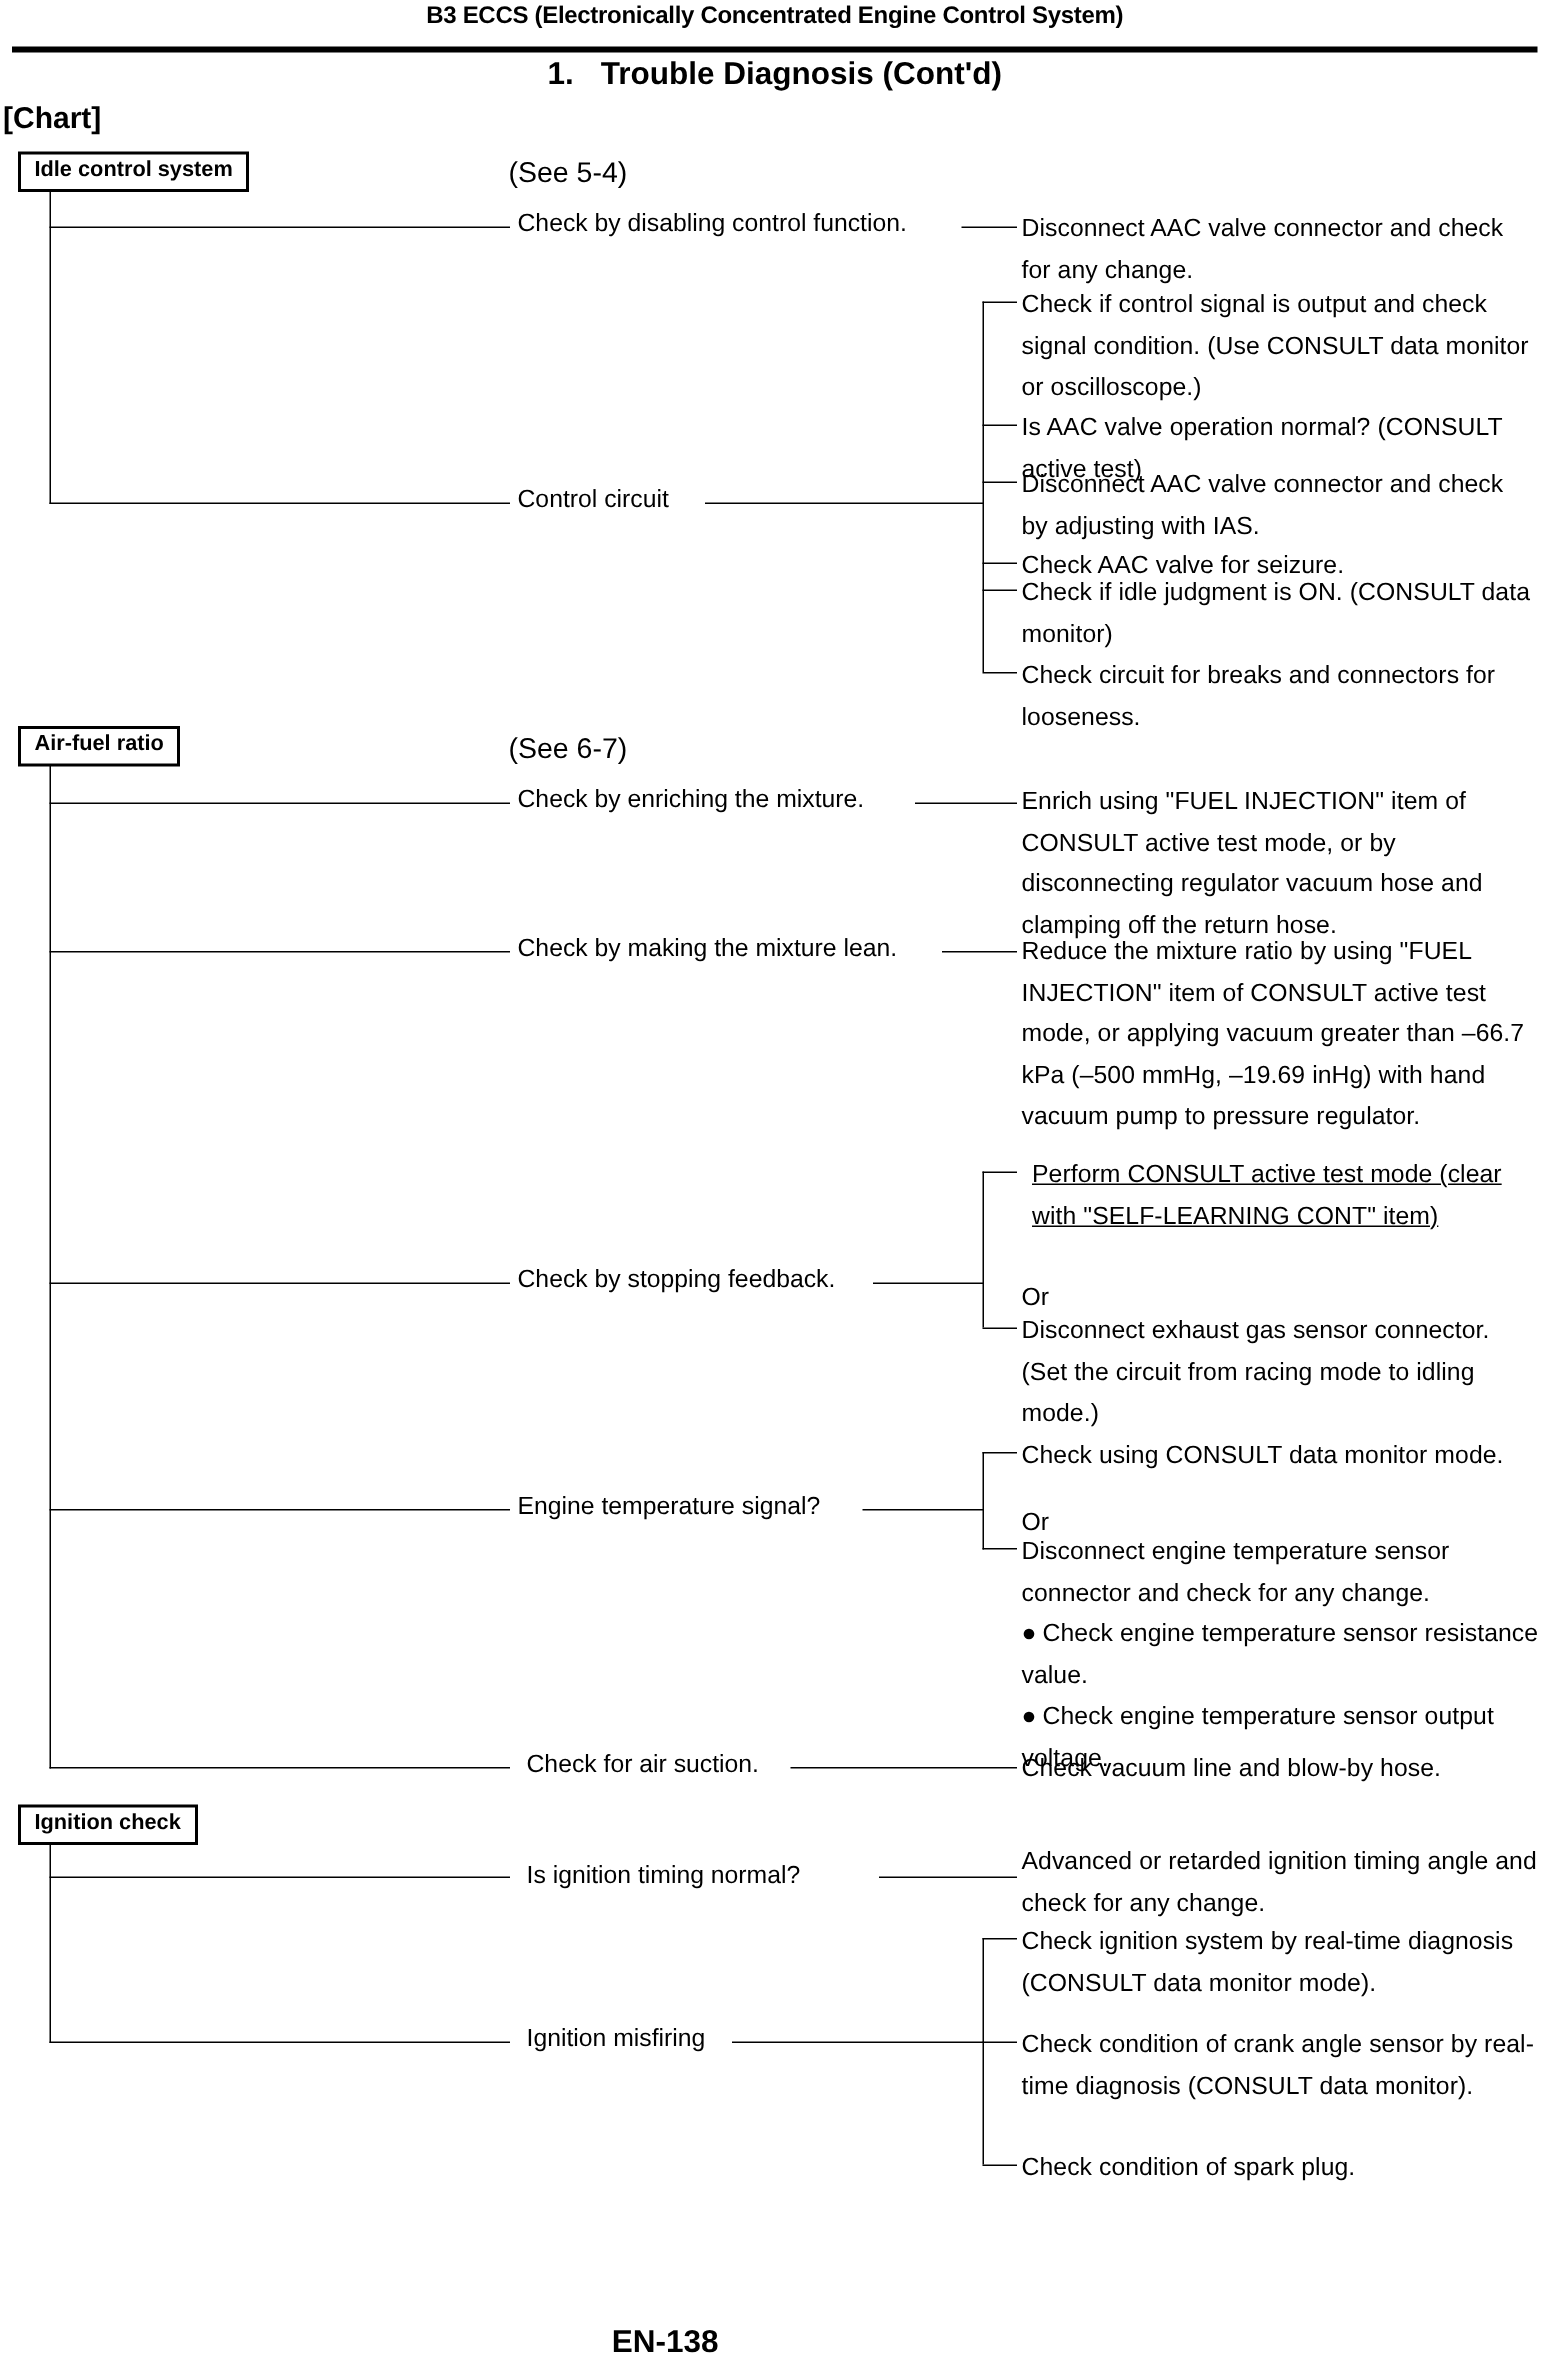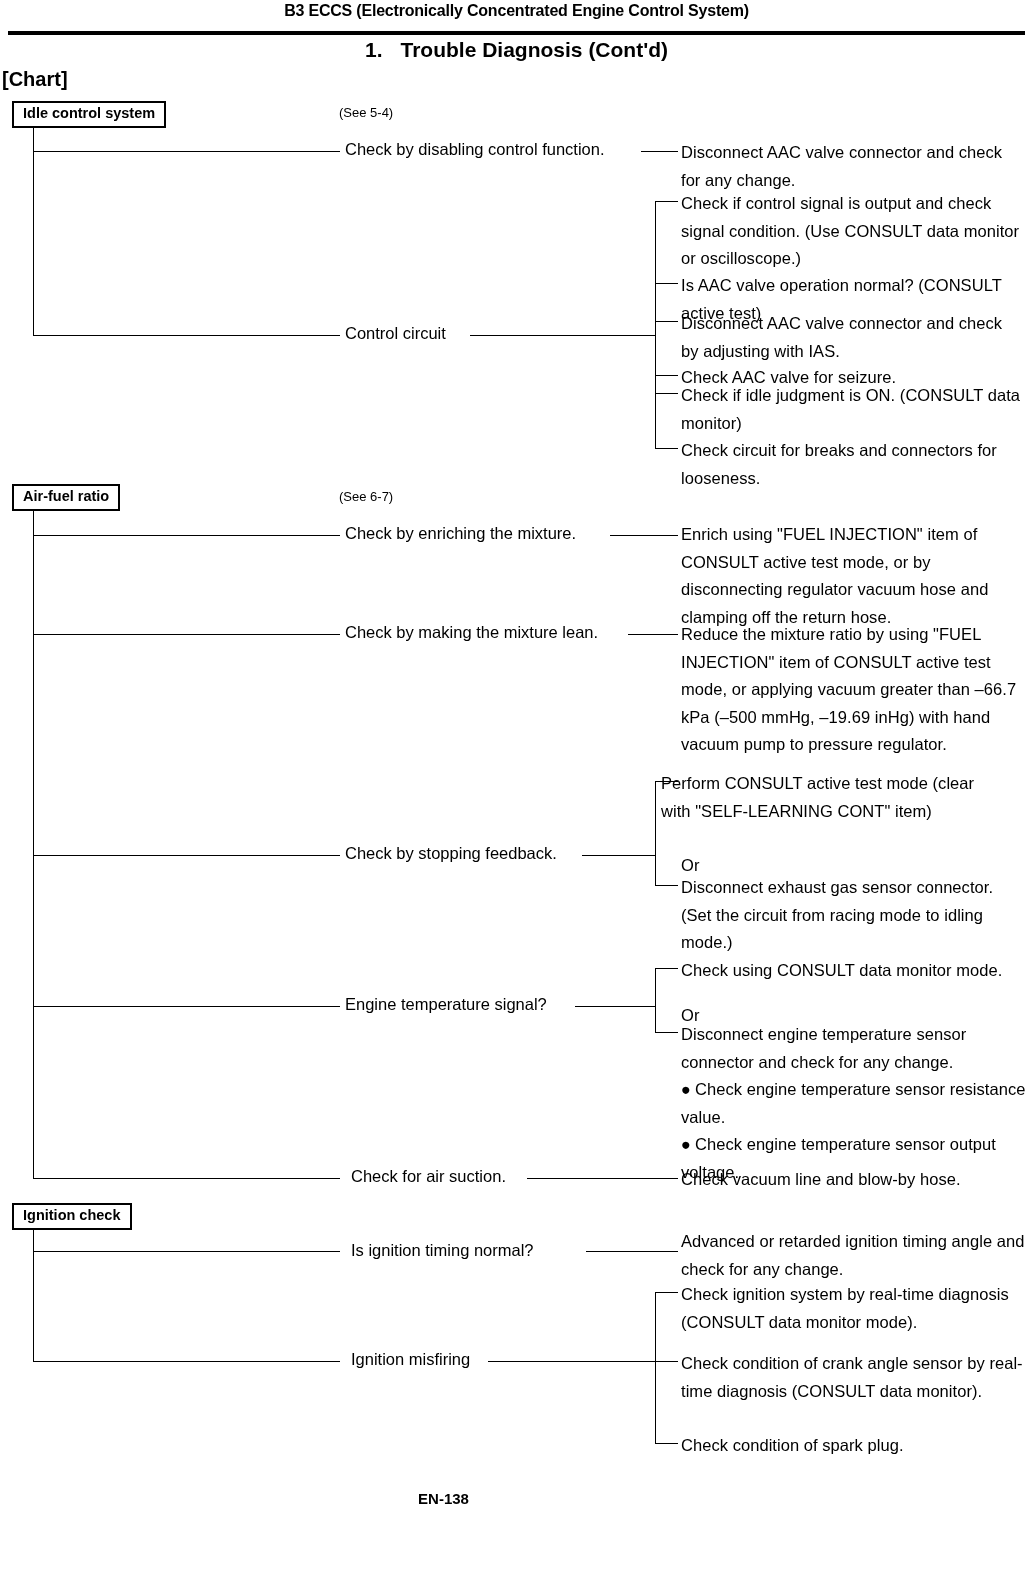--- a/index.html
+++ b/index.html
@@ -53,24 +53,24 @@
   .chart-label {
     position: absolute;
     left: 2px;
     top: 68px;
     font-size: 20px;
     font-weight: bold;
   }
   .page-number {
     position: absolute;
     left: 0;
-    top: 1490px;
+    top: 1550px;
     width: 887px;
     text-align: center;
-    font-size: 15px;
+    font-size: 21px;
     font-weight: bold;
   }
 
   
   .sys-box {
     position: absolute;
     border: 2px solid #000;
     background: #fff;
     font-size: 14.5px;
     font-weight: bold;
@@ -87,21 +87,21 @@
   }
   .vline {
     position: absolute;
     width: 0;
     border-left: 1.6px solid #000;
   }
 
   
   .see-ref {
     position: absolute;
-    font-size: 13px;
+    font-size: 19px;
     white-space: nowrap;
     text-align: right;
   }
   .mid-label {
     position: absolute;
     font-size: 16.5px;
     white-space: nowrap;
     background: #fff;
     padding: 0 3px;
   }
@@ -172,21 +172,21 @@
   <div class="mid-label" style="left:342px; top:623px;">Check by making the mixture lean.</div>
   <div class="hline" style="left:628px; top:634px; width:50px;"></div>
   <div class="detail" style="left:681px; top:621px; width:345px;">Reduce the mixture ratio by using "FUEL INJECTION" item of CONSULT active test mode, or applying vacuum greater than –66.7 kPa (–500 mmHg, –19.69 inHg) with hand vacuum pump to pressure regulator.</div>
 
   <div class="hline" style="left:33px; top:855px; width:307px;"></div>
   <div class="mid-label" style="left:342px; top:844px;">Check by stopping feedback.</div>
   <div class="hline" style="left:582px; top:855px; width:74px;"></div>
   <div class="vline" style="left:655px; top:781px; height:104px;"></div>
   <div class="hline" style="left:655px; top:781px; width:23px;"></div>
   <div class="hline" style="left:655px; top:885px; width:23px;"></div>
-  <div class="detail" style="left:661px; top:770px; width:345px;">Perform CONSULT active test mode (clear with "SELF-LEARNING CONT" item)</div>
+  <div class="detail" style="left:688px; top:770px; width:345px;text-decoration:underline;">Perform CONSULT active test mode (clear with "SELF-LEARNING CONT" item)</div>
   <div class="detail" style="left:681px; top:852px; width:345px;">Or</div>
   <div class="detail" style="left:681px; top:874px; width:345px;">Disconnect exhaust gas sensor connector. (Set the circuit from racing mode to idling mode.)</div>
 
   <div class="hline" style="left:33px; top:1006px; width:307px;"></div>
   <div class="mid-label" style="left:342px; top:995px;">Engine temperature signal?</div>
   <div class="hline" style="left:575px; top:1006px; width:81px;"></div>
   <div class="vline" style="left:655px; top:968px; height:65px;"></div>
   <div class="hline" style="left:655px; top:968px; width:23px;"></div>
   <div class="hline" style="left:655px; top:1032px; width:23px;"></div>
   <div class="detail" style="left:681px; top:957px; width:345px;">Check using CONSULT data monitor mode.</div>

